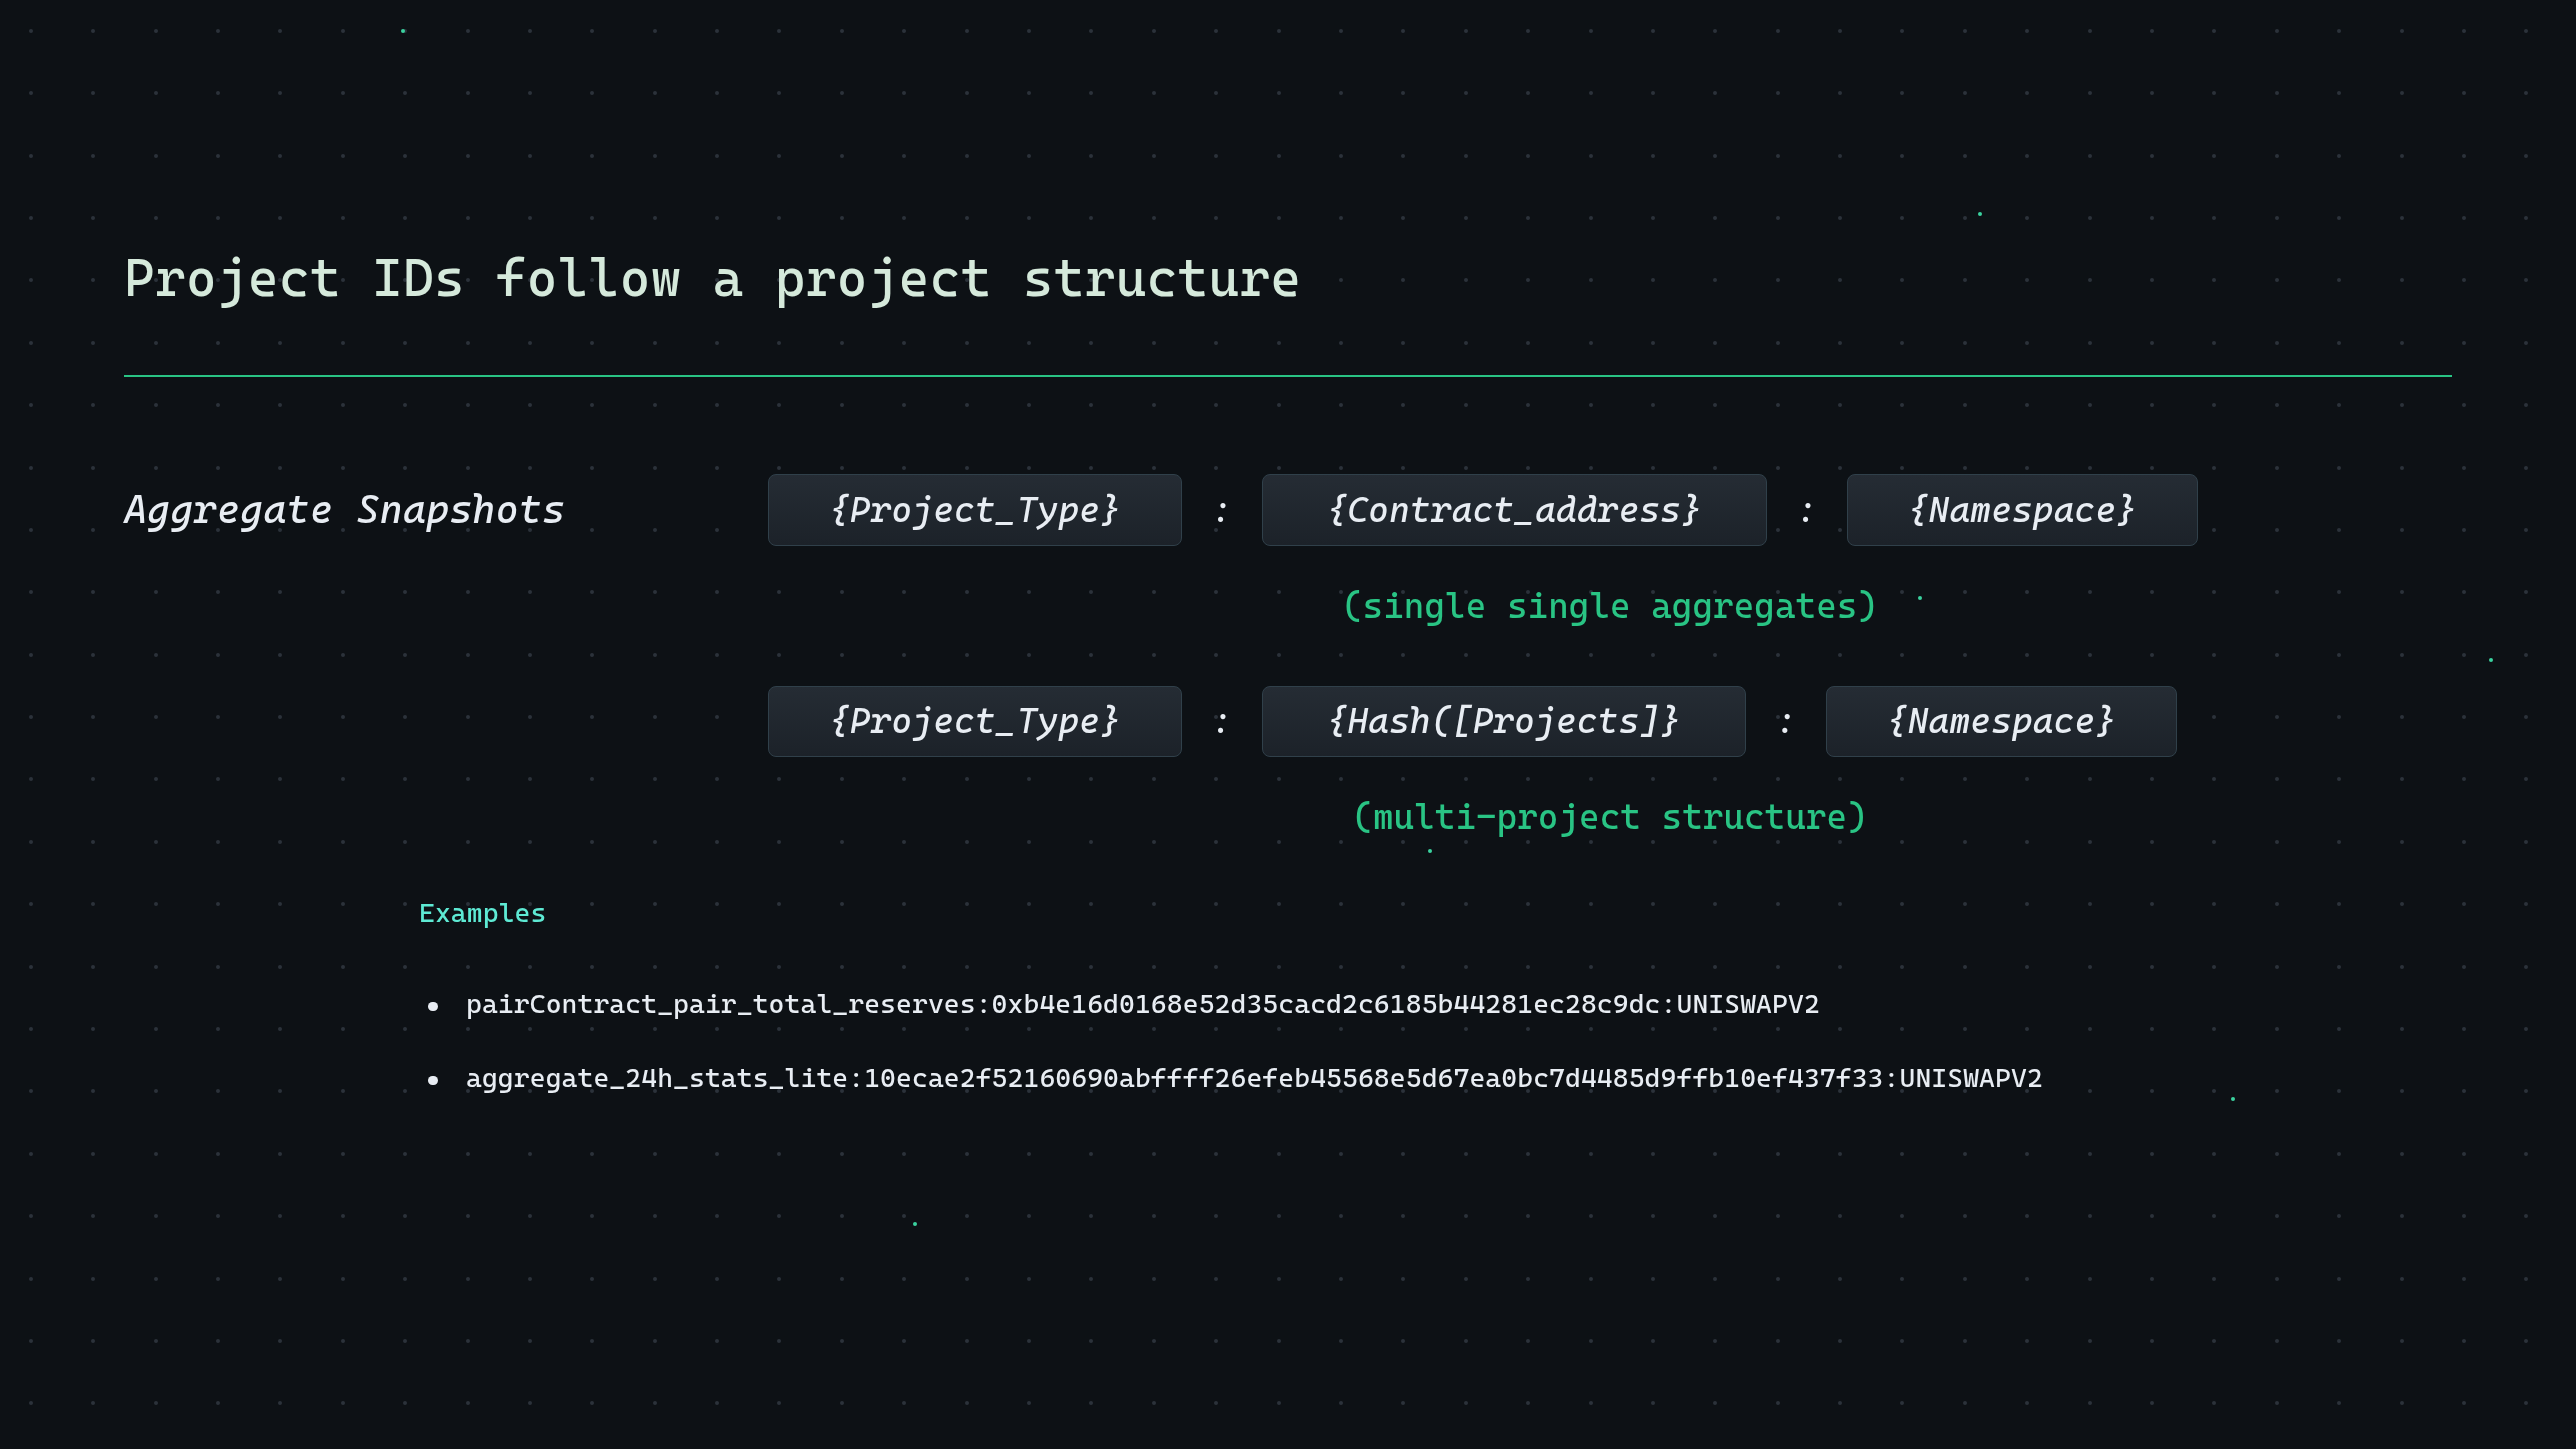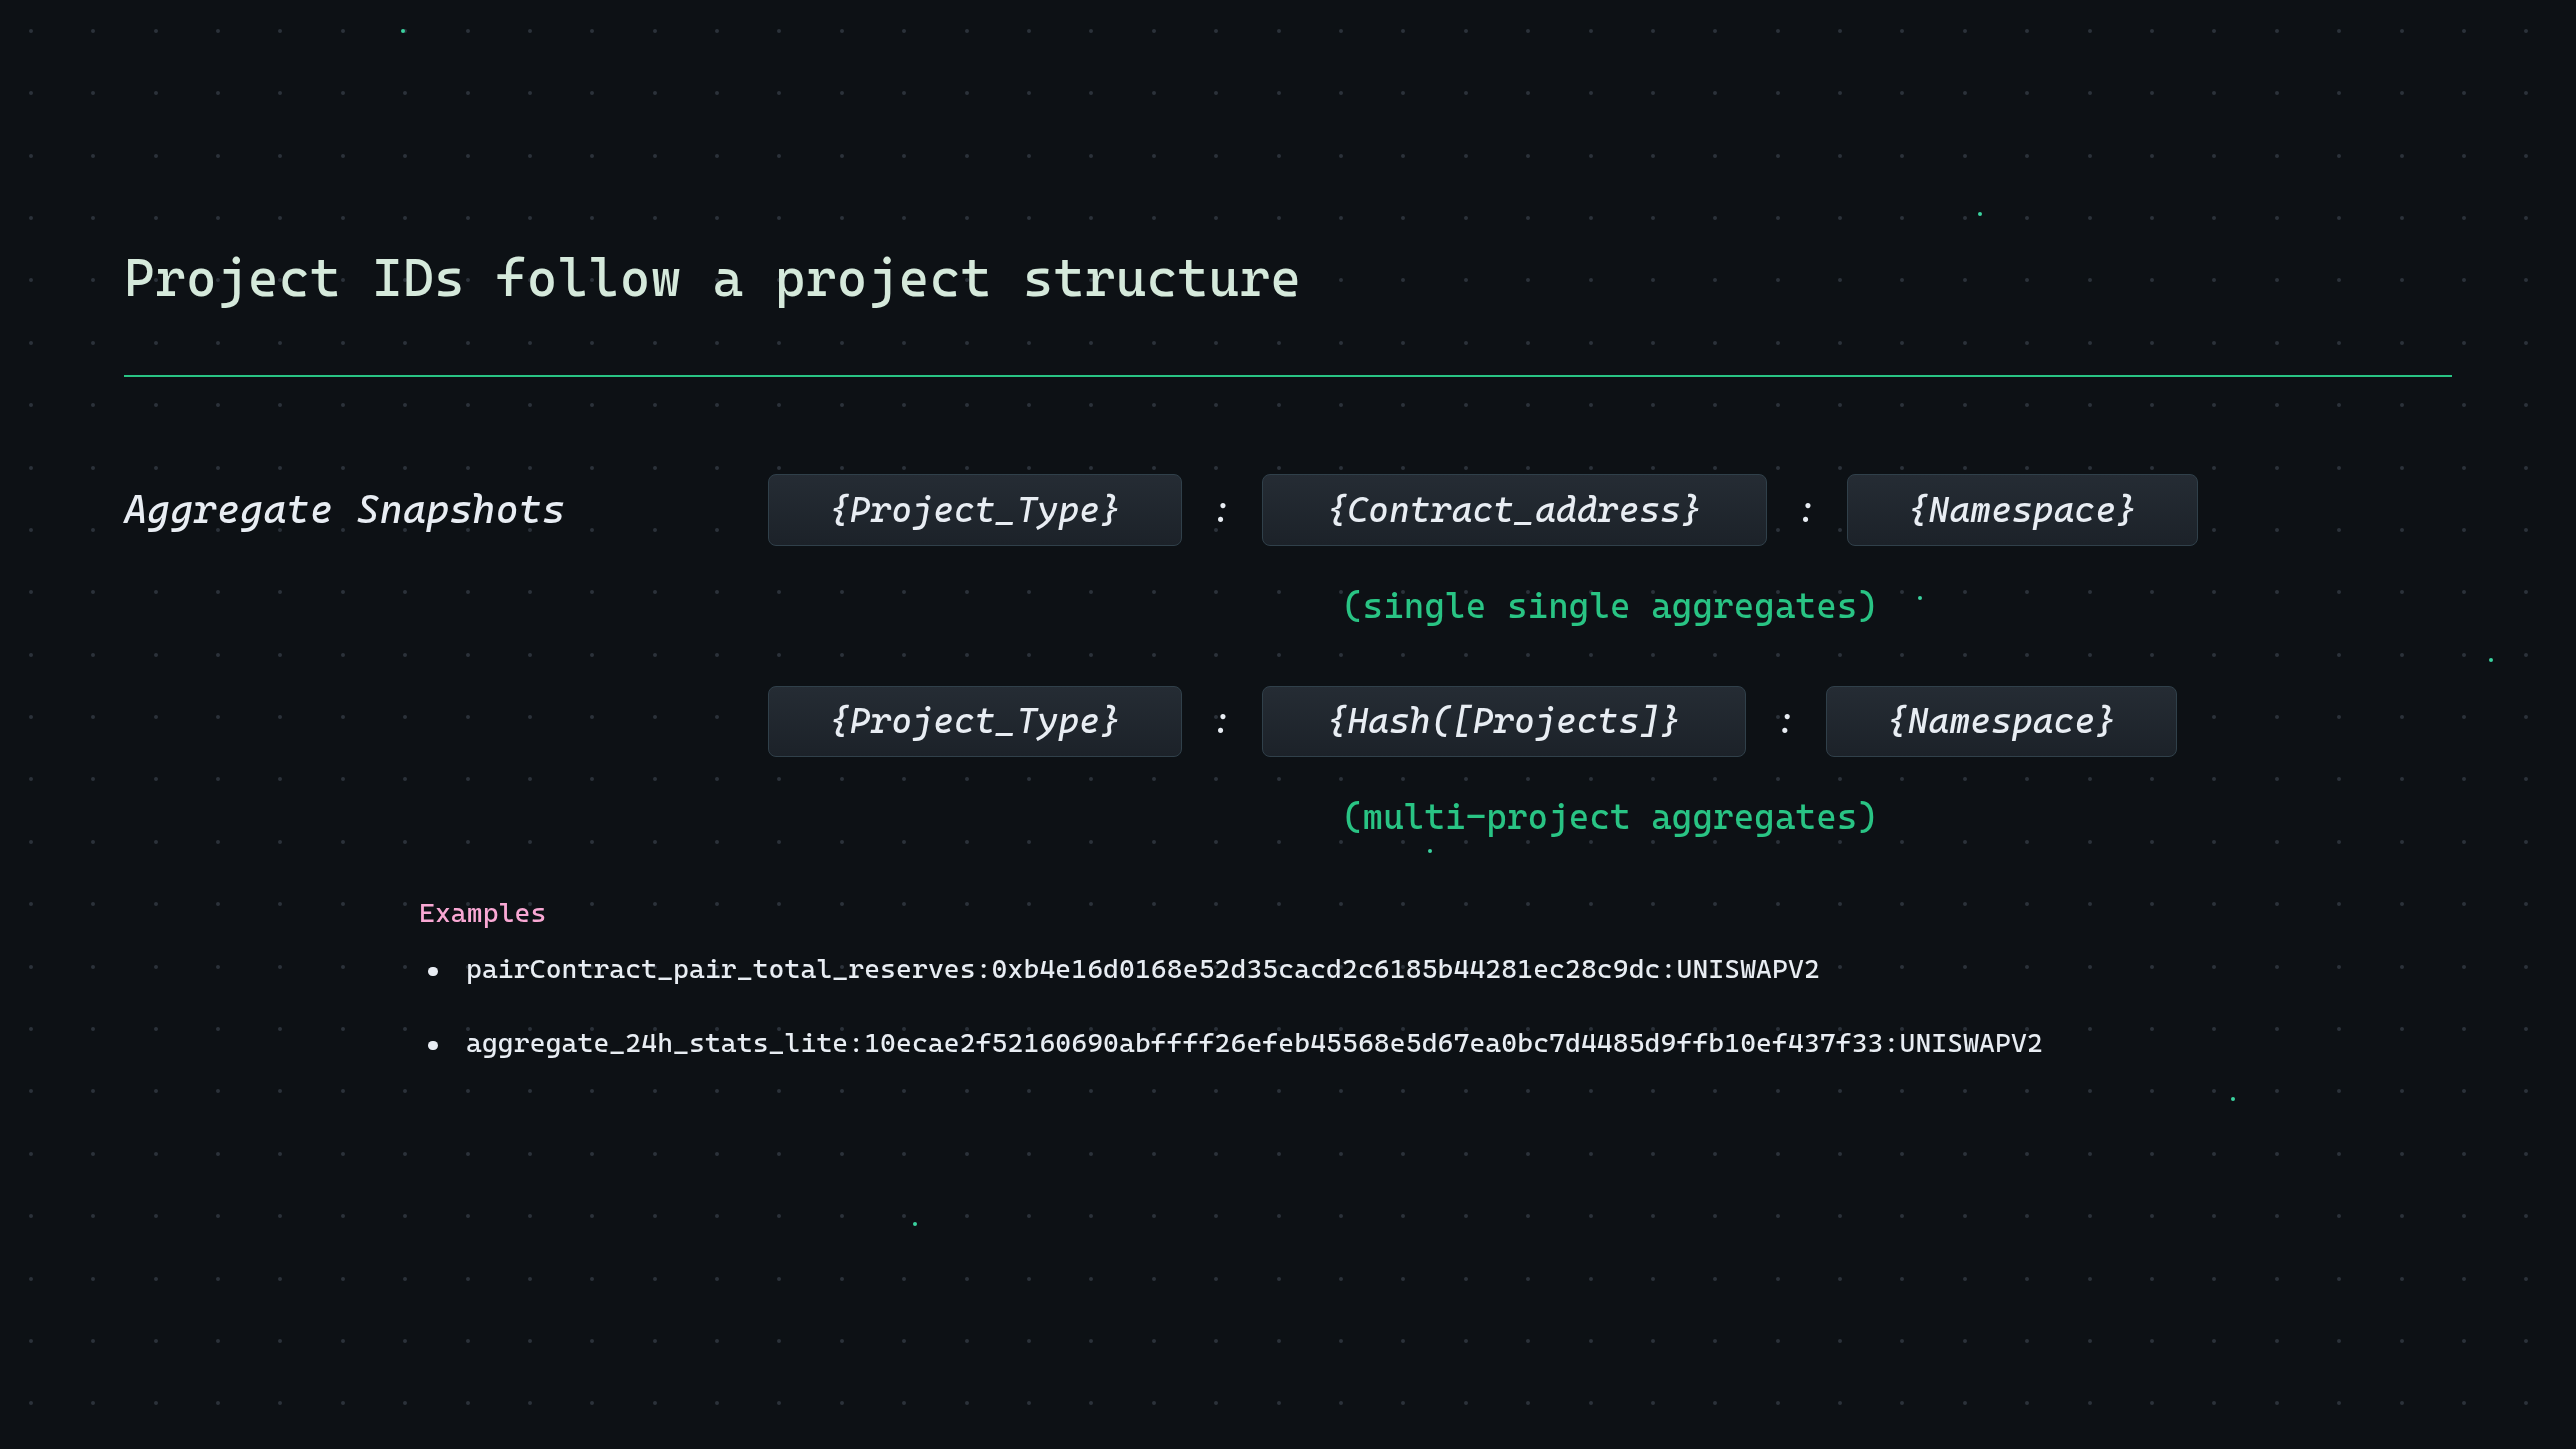--- a/index.html
+++ b/index.html
@@ -118,22 +118,22 @@
       margin-top: 0;
     }
 
     .examples-block {
       margin-top: 52px;
       margin-left: 295px;
     }
 
     .examples-heading {
       font-size: 27px;
-      color: #f9a8d4;
-      margin-bottom: 25px;
+      color: #5eead4;
+      margin-bottom: 60px;
       font-weight: 400;
     }
 
     .examples-list {
       list-style: none;
     }
 
     .examples-list li {
       font-size: 27px;
       color: #e8edf3;
@@ -1132,21 +1132,21 @@
     <div class="label"></div>
     <div class="tokens">
       <div class="chip">{Project_Type}</div>
       <div class="colon">:</div>
       <div class="chip wide">{Hash([Projects]}</div>
       <div class="colon">:</div>
       <div class="chip">{Namespace}</div>
     </div>
   </div>
 
-  <div class="paren">(multi-project aggregates)</div>
+  <div class="paren">(multi-project structure)</div>
 
   <div class="examples-block">
     <div class="examples-heading">Examples</div>
     <ul class="examples-list">
       <li>pairContract_pair_total_reserves:0xb4e16d0168e52d35cacd2c6185b44281ec28c9dc:UNISWAPV2</li>
       <li>aggregate_24h_stats_lite:10ecae2f52160690abffff26efeb45568e5d67ea0bc7d4485d9ffb10ef437f33:UNISWAPV2</li>
     </ul>
   </div>
 </div>
 

